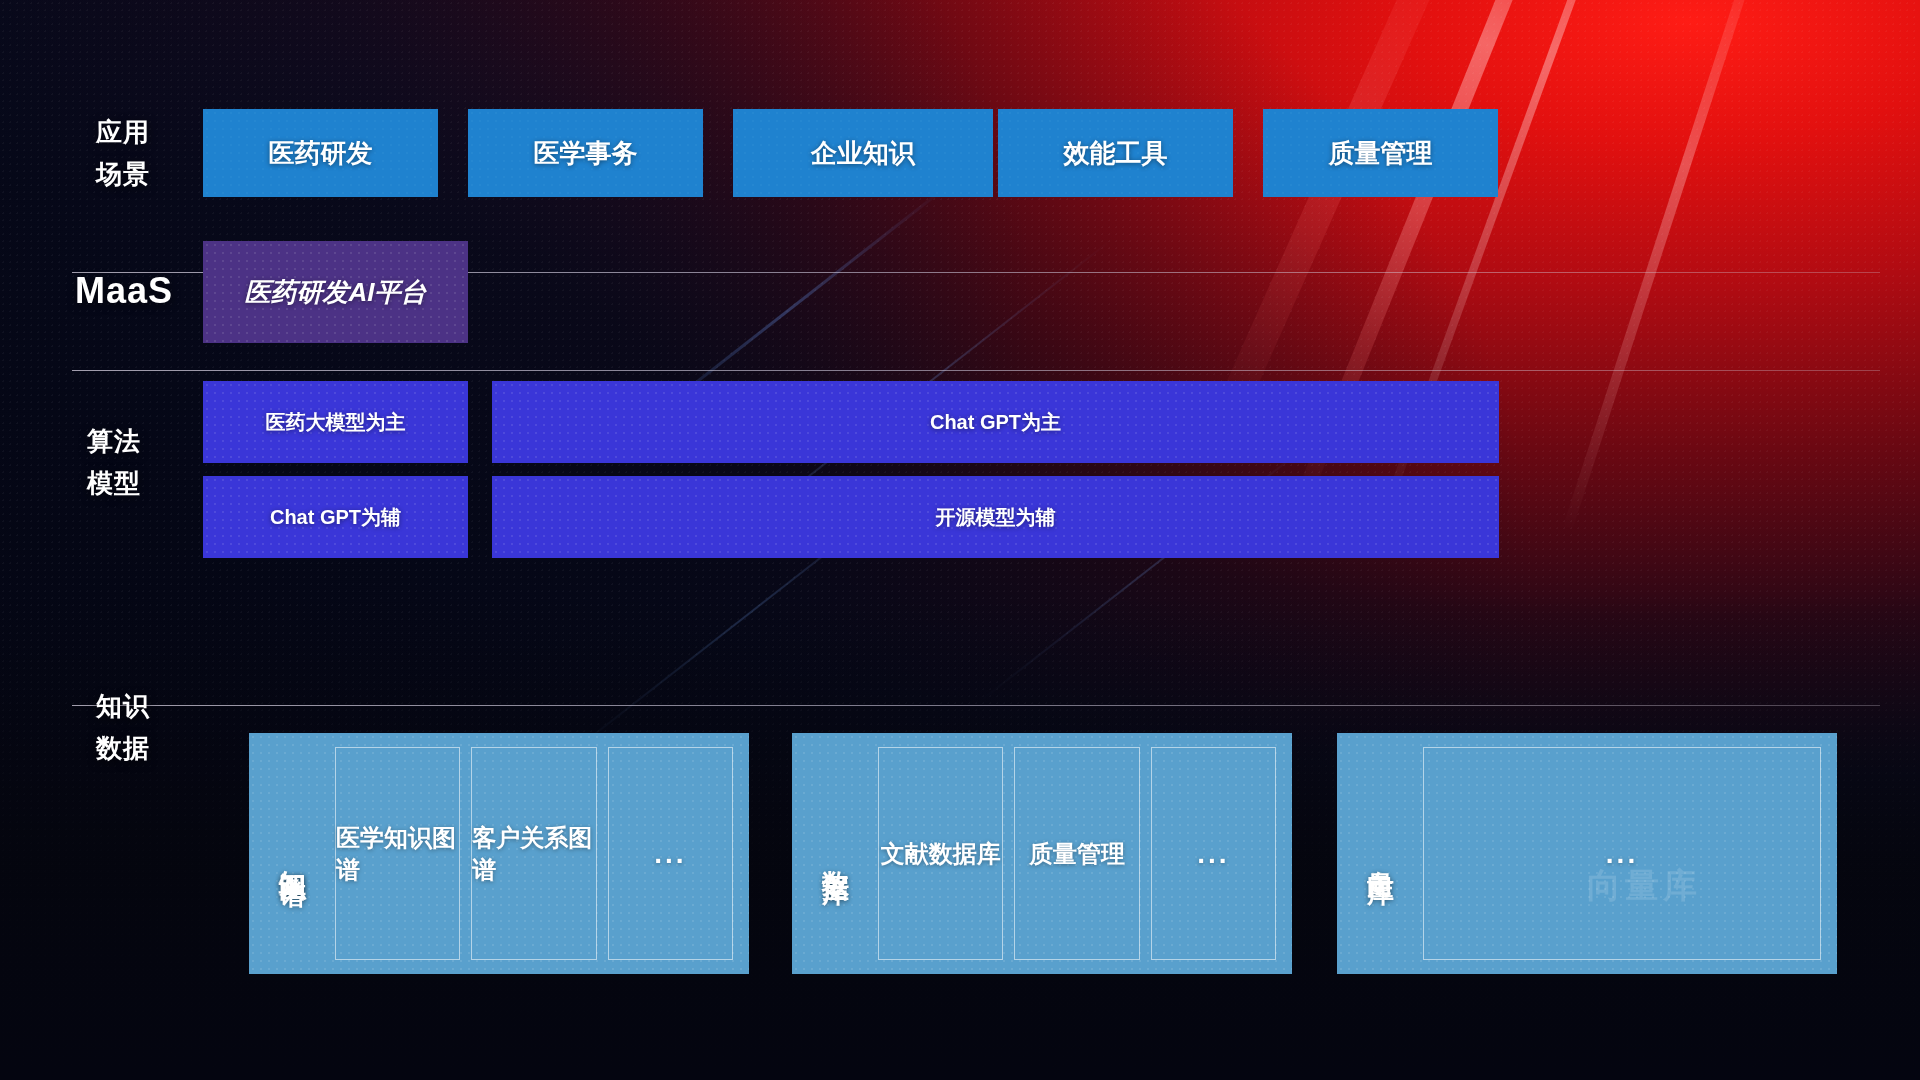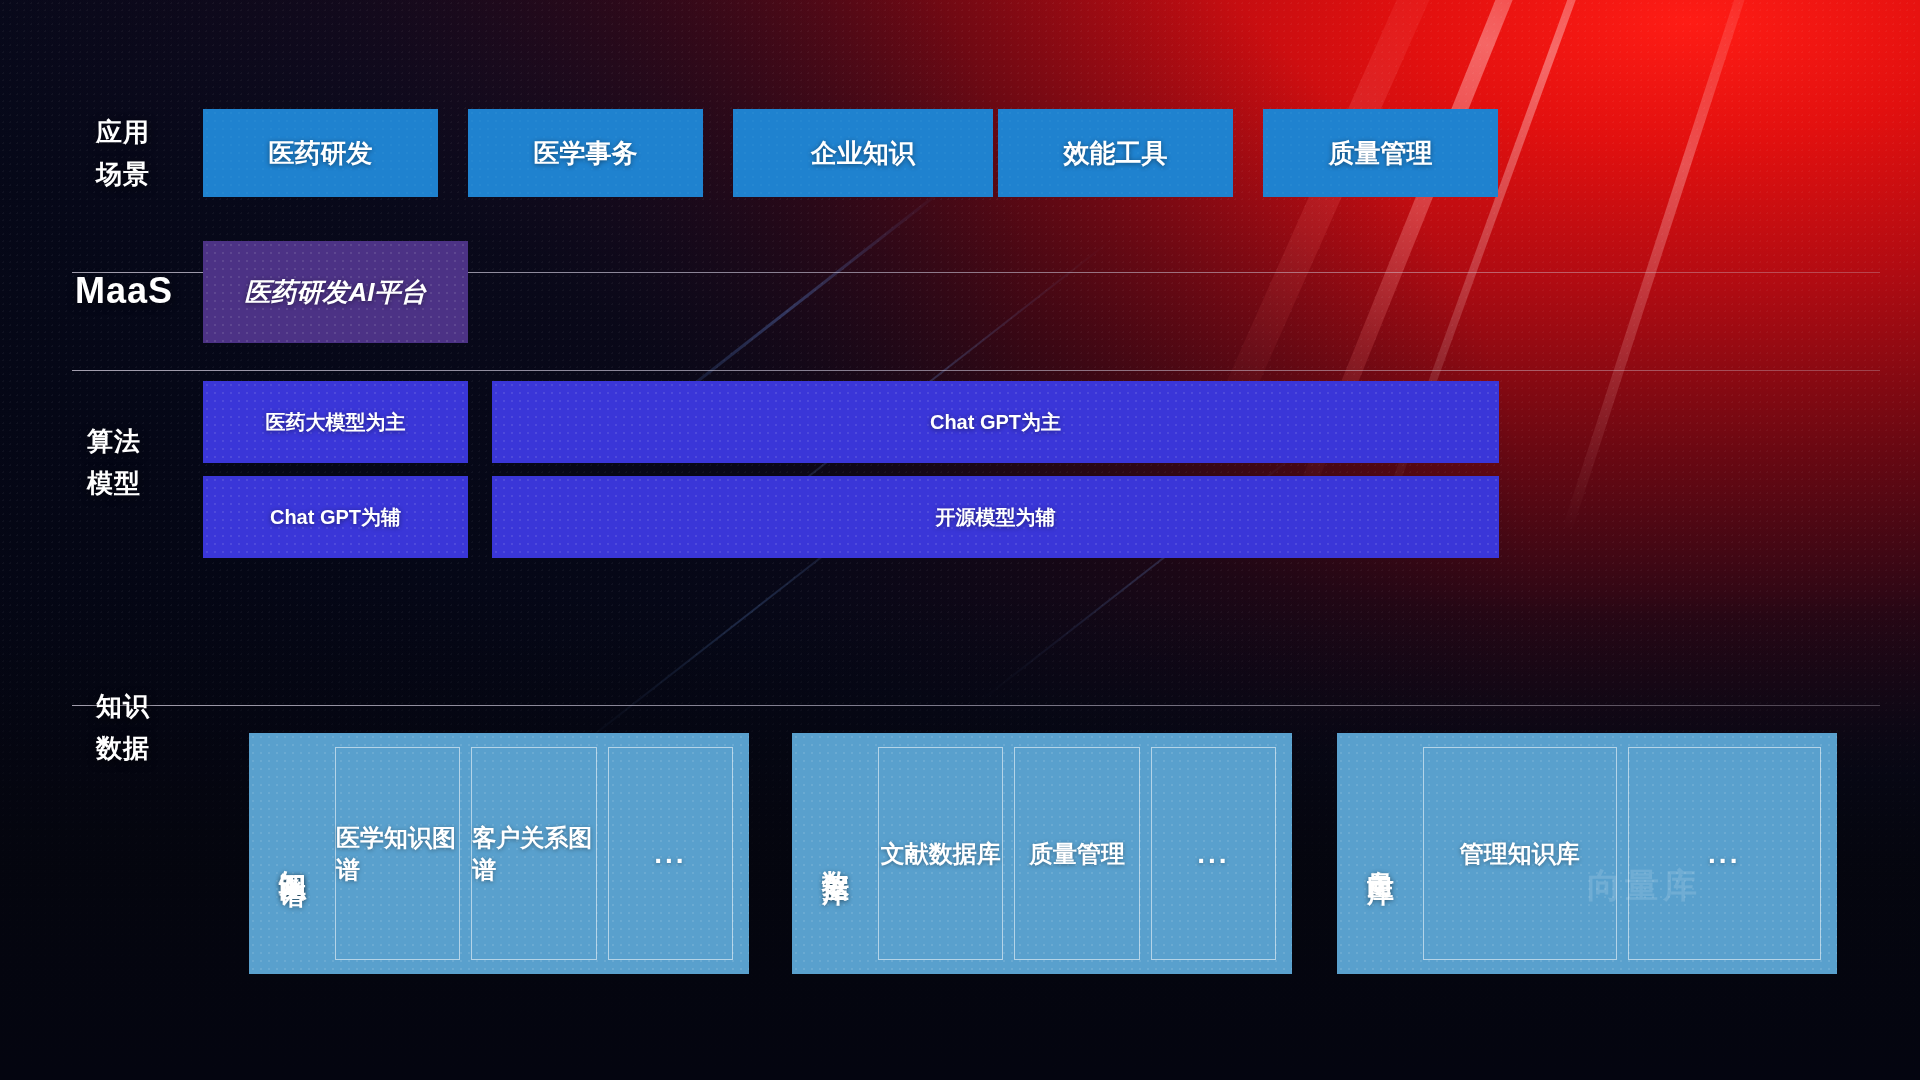--- a/index.html
+++ b/index.html
@@ -194,18 +194,17 @@
       <div class="kd-item">文献数据库</div>
       <div class="kd-item">质量管理</div>
       <div class="kd-item ellipsis">...</div>
     </div>
   </div>
 
   <div class="kd-card" style="left:1337px; top:733px; width:500px; height:241px;">
     <div class="wm" style="left:250px; top:130px;">向量库</div>
     <div class="kd-title">向量库</div>
     <div class="kd-items">
-      <div class="kd-item">管理知识库</div>
       <div class="kd-item ellipsis">...</div>
     </div>
   </div>
 
 </div>
 
 </body></html>

